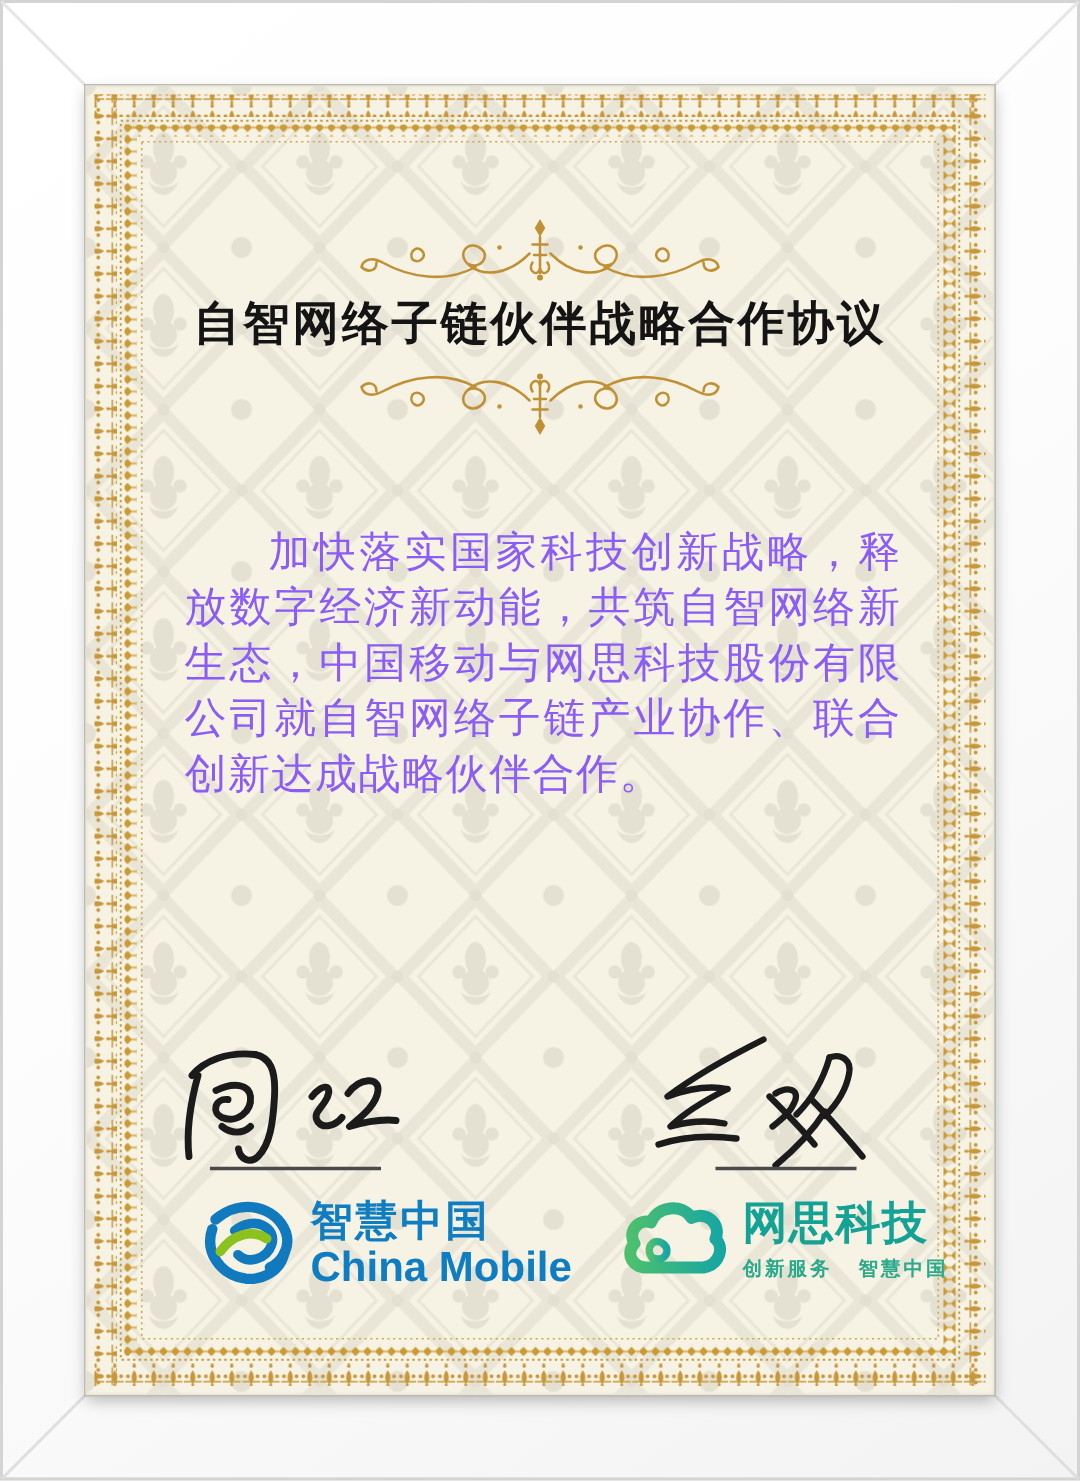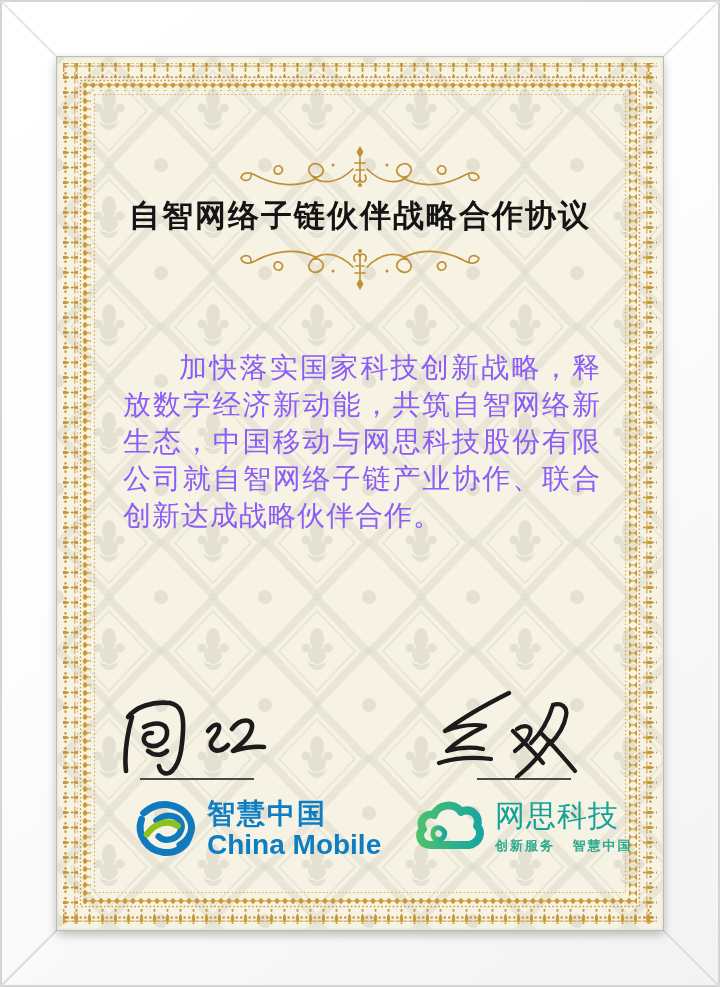--- a/index.html
+++ b/index.html
@@ -43,22 +43,22 @@
   .sig-left{left:55px;top:630px;width:160px;height:100px;}
   .sig-right{left:356px;top:622px;width:170px;height:108px;}
   
   .logo{position:absolute;display:flex;align-items:center;}
   .logo-cm{left:76px;top:740px;}
   .logo-ws{left:356px;top:738px;}
   .cm-text{margin-left:10px;color:#0e7dc2;line-height:1;}
   .cm-cn{font-size:28px;font-weight:bold;letter-spacing:2px;font-family:"DejaVu Sans","Liberation Sans",sans-serif;}
   .cm-en{font-size:28px;font-weight:bold;margin-top:3px;font-family:"Liberation Sans","DejaVu Sans",sans-serif;}
   .ws-text{margin-left:8px;line-height:1;}
-  .ws-cn{font-size:30px;font-weight:normal;letter-spacing:1px;color:#14a295;font-family:"DejaVu Sans","Liberation Sans",sans-serif;}
-  .ws-tag{font-size:13px;font-weight:bold;letter-spacing:2px;word-spacing:12px;color:#2aa98b;margin-top:8px;font-family:Liberation Sans, sans-serif;text-align:center;}
+  .ws-cn{font-size:30px;font-weight:bold;letter-spacing:1px;color:#14a295;font-family:"DejaVu Sans","Liberation Sans",sans-serif;}
+  .ws-tag{font-size:13px;font-weight:bold;letter-spacing:2px;word-spacing:12px;color:#2aa98b;margin-top:8px;font-family:Liberation Serif, serif;text-align:center;}
 </style>
 </head>
 <body>
 
 <div class="stage">
 
   <div class="frame"></div>
   <svg class="frame-miter" viewBox="0 0 720 987">
     <line x1="1" y1="1" x2="57" y2="57" stroke="#e6e6e6" stroke-width="2"></line>
     <line x1="719" y1="1" x2="663" y2="57" stroke="#e6e6e6" stroke-width="2"></line>

